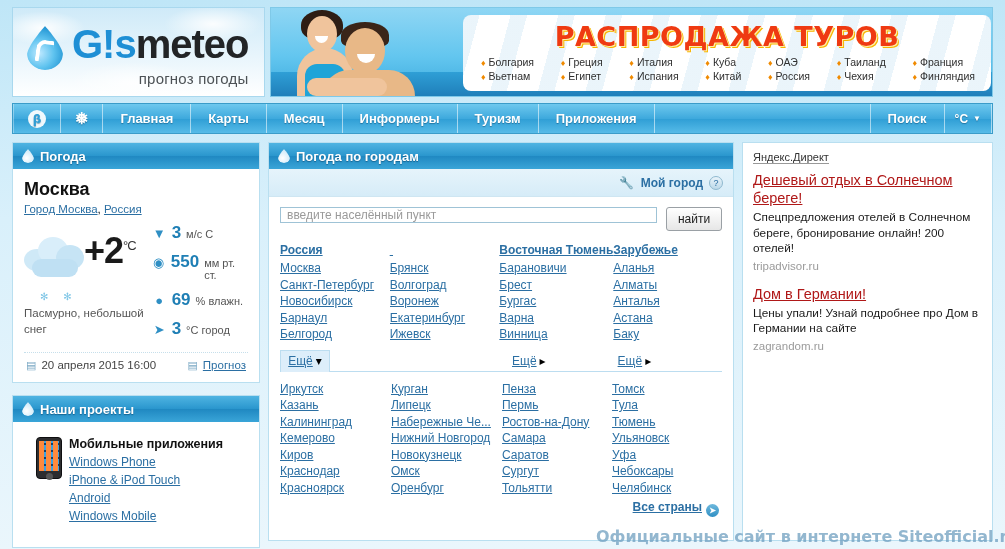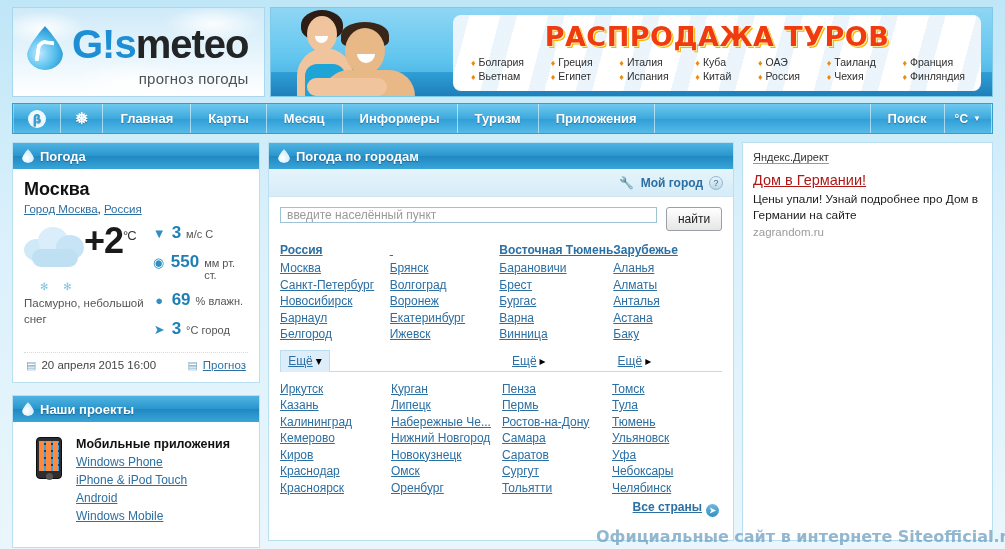--- a/index.html
+++ b/index.html
@@ -73,21 +73,21 @@
   .couple .hair-w{ left:8px; top:2px; width:42px; height:30px; background:#2e1d14; border-radius:50% 50% 40% 40%; }
   .couple .body-w{ left:4px; top:40px; width:56px; height:50px; background:#f0c49c; border-radius:28px 28px 0 0; }
   .couple .top-w{ left:12px; top:56px; width:40px; height:34px; background:#1fa4d8; border-radius:12px 12px 0 0;}
   .couple .h-m{ left:52px; top:20px; width:40px; height:46px; background:#e8b887; }
   .couple .hair-m{ left:48px; top:14px; width:48px; height:26px; background:#3a2519; border-radius:50% 50% 30% 30%; }
   .couple .body-m{ left:30px; top:62px; width:92px; height:28px; background:#e8b887; border-radius:26px 26px 0 0; }
   .couple .smile-m{ left:64px; top:46px; width:18px; height:9px; background:#fff; border-radius:0 0 9px 9px; }
   .couple .smile-w{ left:22px; top:28px; width:13px; height:7px; background:#fff; border-radius:0 0 7px 7px; }
   .couple .arm{ position:absolute; left:14px; top:70px; width:80px; height:18px; background:#f0c49c; border-radius:10px; }
   .banner-card{
-    position:absolute; left:182px; top:7px; width:528px; height:76px;
+    position:absolute; left:192px; top:7px; width:528px; height:76px;
     background:#ffffff; border-radius:8px;
     background-image:repeating-linear-gradient(105deg, rgba(231,243,250,.85) 0 16px, rgba(255,255,255,0) 16px 46px);
   }
   .banner-title{
     text-align:center; margin-top:6px;
     font-size:27px; font-weight:bold; letter-spacing:.5px;
     color:#ef3a12;
     text-shadow:1px 1px 0 #fff0a8, 2px 2px 0 #f7b500;
     font-family:"DejaVu Sans", sans-serif;
   }
@@ -142,21 +142,21 @@
     background:radial-gradient(circle at 38% 65%, #ffffff 0%, #dff1fb 45%, #bfe4f6 100%);
     border-radius:50% 50% 50% 50% / 62% 62% 38% 38%;
     clip-path: path("M6 0 C6 0 12 7 12 9.6 C12 12.3 9.3 14 6 14 C2.7 14 0 12.3 0 9.6 C0 7 6 0 6 0 Z");
   }
   .panel-body{ padding:9px 11px 6px 11px; background:#ffffff; }
   
   .city-name{ font-size:18px; font-weight:bold; color:#111; margin:1px 0 3px; }
   .city-links{ font-size:11.5px; margin-bottom:8px; }
   .city-links a{ color:#2b6fa3; }
   a{ color:#2b6fa3; text-decoration:underline; cursor:pointer; }
-  .wx-row{ display:flex; align-items:flex-start; }
+  .wx-row{ display:flex; align-items:center; }
   .wx-left{ width:128px; }
   .wx-iconwrap{ display:flex; align-items:flex-start; height:56px; }
   .cloud-ico{ position:relative; width:62px; height:46px; }
   .cloud-ico i{ position:absolute; background:#cfe9f7; border-radius:50%; display:block; }
   .cloud-ico .c1{ left:0;  top:16px; width:26px; height:22px; }
   .cloud-ico .c2{ left:14px; top:4px;  width:30px; height:27px; background:#d9eefa; }
   .cloud-ico .c3{ left:32px; top:12px; width:28px; height:25px; background:#c6e4f5; }
   .cloud-ico .c4{ left:8px;  top:26px; width:46px; height:18px; background:#bfe0f3; border-radius:10px; }
   .snowflakes{ margin:2px 0 0 16px; color:#7fc6e6; font-size:10px; letter-spacing:6px; }
   .temp-main{
@@ -170,21 +170,21 @@
   .wx-ico{ width:15px; color:#2f8fc4; font-size:13px; text-align:center; }
   .wx-val{ font-size:17px; font-weight:bold; color:#1f7fb5; }
   .wx-u{ font-size:11px; color:#555; }
   .panel-foot{
     border-top:1px dotted #c6dfeb; margin:4px 0 0; padding:6px 2px 4px;
     display:flex; align-items:center; justify-content:space-between;
     font-size:11.5px; color:#444;
   }
   .doc-ico{ color:#7aa8c4; margin-right:5px; font-size:11px; }
   
-  .proj-row{ display:flex; gap:14px; padding:6px 0 8px 12px; }
+  .proj-row{ display:flex; gap:7px; padding:6px 0 8px 12px; }
   .phone{
     width:26px; height:42px; border-radius:4px; background:#2d2d2f;
     border:1px solid #0e0e10; padding:3px 2px; flex:0 0 auto;
   }
   .phone .scr{
     width:100%; height:30px;
     background:
       repeating-linear-gradient(90deg,#ff8a3d 0 5px, transparent 5px 7px),
       repeating-linear-gradient(0deg,#3ea1e0 0 5px, transparent 5px 7px),
       #10406e;
@@ -563,20 +563,25 @@
           <span class="allc"><a>Все страны</a><span class="arrow-ico">➤</span></span>
         </div>
       </div>
     </div>
 
     <div class="col-right">
       <div class="ads">
         <div class="ads-label">Яндекс.Директ</div>
 
 
+        <div class="ad">
+          <span class="ad-title">Дешевый отдых в Солнечном береге!</span>
+          <div class="ad-text">Спецпредложения отелей в Солнечном береге, бронирование онлайн! 200 отелей!</div>
+          <div class="ad-url">tripadvisor.ru</div>
+        </div>
 
         <div class="ad">
           <span class="ad-title">Дом в Германии!</span>
           <div class="ad-text">Цены упали! Узнай подробнее про Дом в Германии на сайте</div>
           <div class="ad-url">zagrandom.ru</div>
         </div>
       </div>
     </div>
 
   </div>

